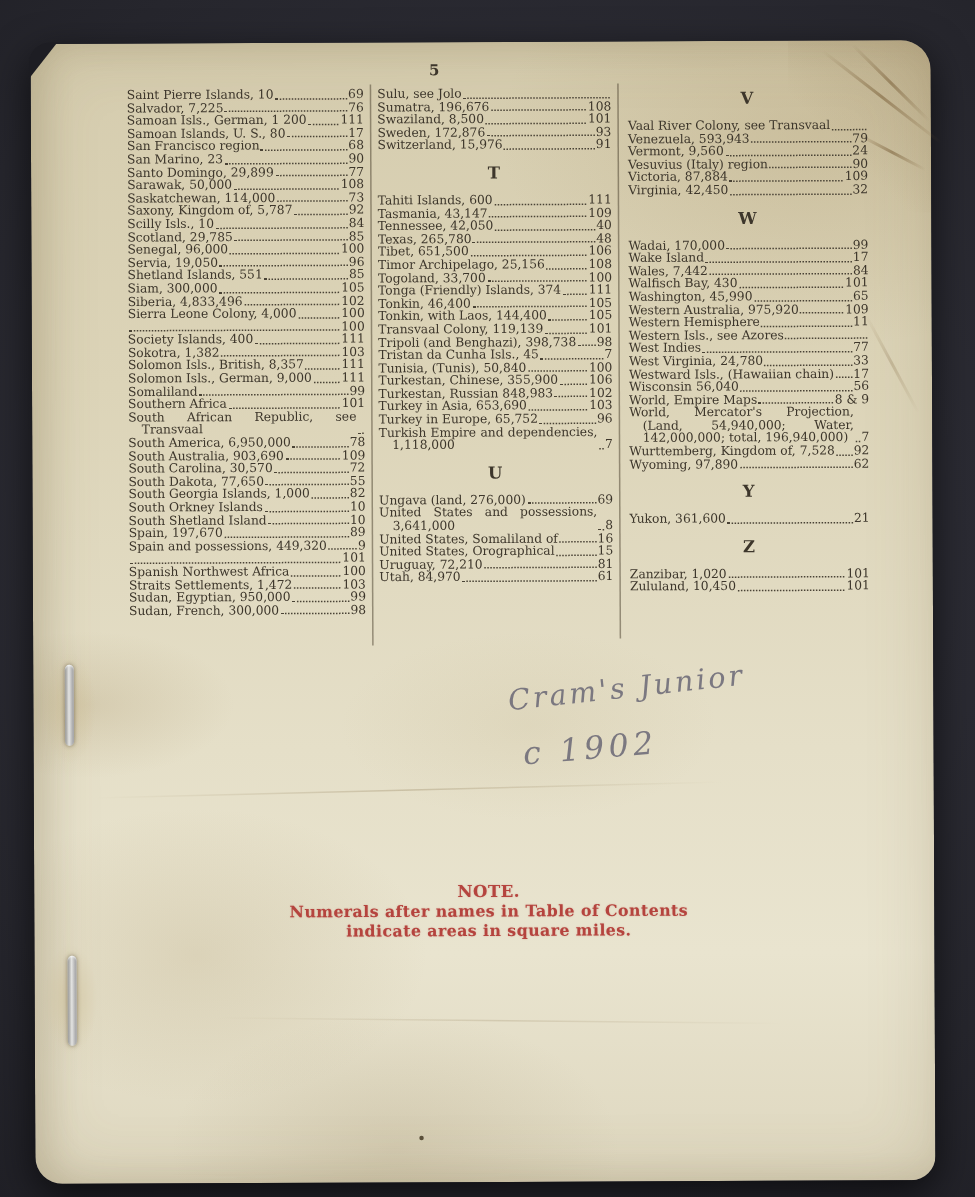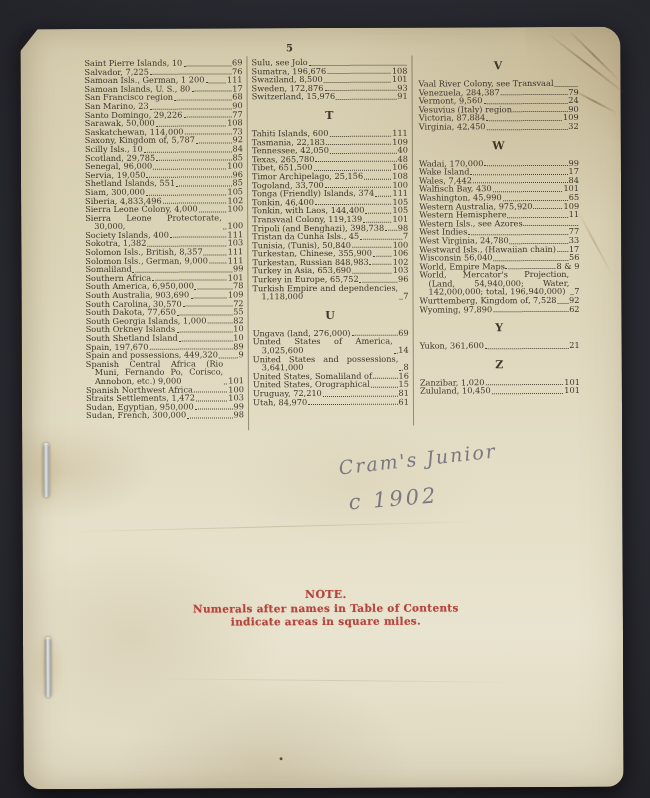--- a/index.html
+++ b/index.html
@@ -119,21 +119,21 @@
             <span class="etext">San Francisco region</span>
             <span class="leader"></span>
             <span class="epage">68</span>
           </div>
           <div class="entry">
             <span class="etext">San Marino, 23</span>
             <span class="leader"></span>
             <span class="epage">90</span>
           </div>
           <div class="entry">
-            <span class="etext">Santo Domingo, 29,226</span>
+            <span class="etext">Santo Domingo, 29,899</span>
             <span class="leader"></span>
             <span class="epage">77</span>
           </div>
           <div class="entry">
             <span class="etext">Sarawak, 50,000</span>
             <span class="leader"></span>
             <span class="epage">108</span>
           </div>
           <div class="entry">
             <span class="etext">Saskatchewan, 114,000</span>
@@ -179,21 +179,20 @@
             <span class="etext">Siberia, 4,833,496</span>
             <span class="leader"></span>
             <span class="epage">102</span>
           </div>
           <div class="entry">
             <span class="etext">Sierra Leone Colony, 4,000</span>
             <span class="leader"></span>
             <span class="epage">100</span>
           </div>
           <div class="entry">
-            <span class="etext">Sierra Leone Protectorate, 30,000,</span>
             <span class="leader"></span>
             <span class="epage">100</span>
           </div>
           <div class="entry">
             <span class="etext">Society Islands, 400</span>
             <span class="leader"></span>
             <span class="epage">111</span>
           </div>
           <div class="entry">
             <span class="etext">Sokotra, 1,382</span>
@@ -214,20 +213,25 @@
             <span class="etext">Somaliland</span>
             <span class="leader"></span>
             <span class="epage">99</span>
           </div>
           <div class="entry">
             <span class="etext">Southern Africa</span>
             <span class="leader"></span>
             <span class="epage">101</span>
           </div>
           <div class="entry">
+            <span class="etext">South African Republic, see Transvaal</span>
+            <span class="leader"></span>
+            <span class="epage"></span>
+          </div>
+          <div class="entry">
             <span class="etext">South America, 6,950,000</span>
             <span class="leader"></span>
             <span class="epage">78</span>
           </div>
           <div class="entry">
             <span class="etext">South Australia, 903,690</span>
             <span class="leader"></span>
             <span class="epage">109</span>
           </div>
           <div class="entry">
@@ -259,21 +263,20 @@
             <span class="etext">Spain, 197,670</span>
             <span class="leader"></span>
             <span class="epage">89</span>
           </div>
           <div class="entry">
             <span class="etext">Spain and possessions, 449,320</span>
             <span class="leader"></span>
             <span class="epage">9</span>
           </div>
           <div class="entry">
-            <span class="etext">Spanish Central Africa (Rio Muni, Fernando Po, Corisco, Annobon, etc.) 9,000</span>
             <span class="leader"></span>
             <span class="epage">101</span>
           </div>
           <div class="entry">
             <span class="etext">Spanish Northwest Africa</span>
             <span class="leader"></span>
             <span class="epage">100</span>
           </div>
           <div class="entry">
             <span class="etext">Straits Settlements, 1,472</span>
@@ -317,21 +320,21 @@
             <span class="leader"></span>
             <span class="epage">91</span>
           </div>
           <div class="sec-heading">T</div>
           <div class="entry">
             <span class="etext">Tahiti Islands, 600</span>
             <span class="leader"></span>
             <span class="epage">111</span>
           </div>
           <div class="entry">
-            <span class="etext">Tasmania, 22,183</span>
+            <span class="etext">Tasmania, 43,147</span>
             <span class="leader"></span>
             <span class="epage">109</span>
           </div>
           <div class="entry">
             <span class="etext">Tennessee, 42,050</span>
             <span class="leader"></span>
             <span class="epage">40</span>
           </div>
           <div class="entry">
             <span class="etext">Texas, 265,780</span>
@@ -411,25 +414,20 @@
           <div class="entry">
             <span class="etext">Turkish Empire and dependencies, 1,118,000</span>
             <span class="leader"></span>
             <span class="epage">7</span>
           </div>
           <div class="sec-heading">U</div>
           <div class="entry">
             <span class="etext">Ungava (land, 276,000)</span>
             <span class="leader"></span>
             <span class="epage">69</span>
-          </div>
-          <div class="entry">
-            <span class="etext">United States of America, 3,025,600</span>
-            <span class="leader"></span>
-            <span class="epage">14</span>
           </div>
           <div class="entry">
             <span class="etext">United States and possessions, 3,641,000</span>
             <span class="leader"></span>
             <span class="epage">8</span>
           </div>
           <div class="entry">
             <span class="etext">United States, Somaliland of</span>
             <span class="leader"></span>
             <span class="epage">16</span>
@@ -451,21 +449,21 @@
           </div>
         </div>
         <div class="col col-3">
           <div class="sec-heading">V</div>
           <div class="entry">
             <span class="etext">Vaal River Colony, see Transvaal</span>
             <span class="leader"></span>
             <span class="epage"></span>
           </div>
           <div class="entry">
-            <span class="etext">Venezuela, 284,387</span>
+            <span class="etext">Venezuela, 593,943</span>
             <span class="leader"></span>
             <span class="epage">79</span>
           </div>
           <div class="entry">
             <span class="etext">Vermont, 9,560</span>
             <span class="leader"></span>
             <span class="epage">24</span>
           </div>
           <div class="entry">
             <span class="etext">Vesuvius (Italy) region</span>

